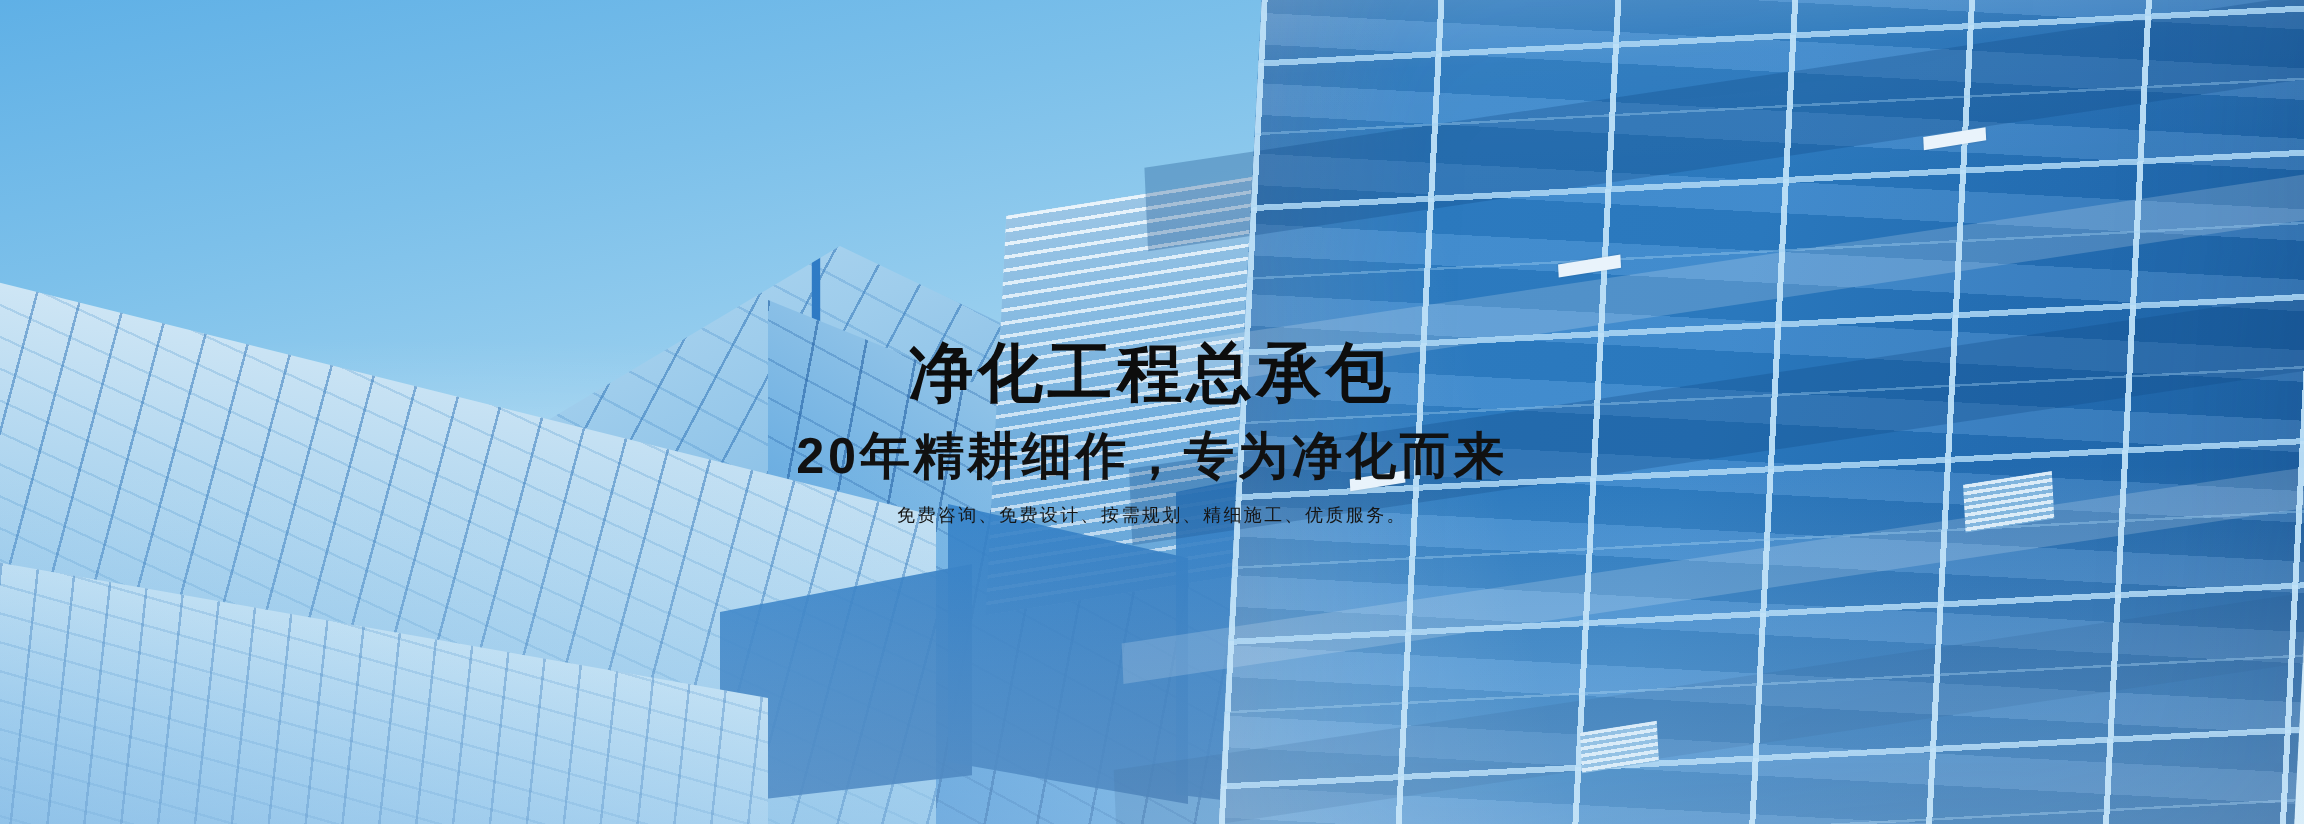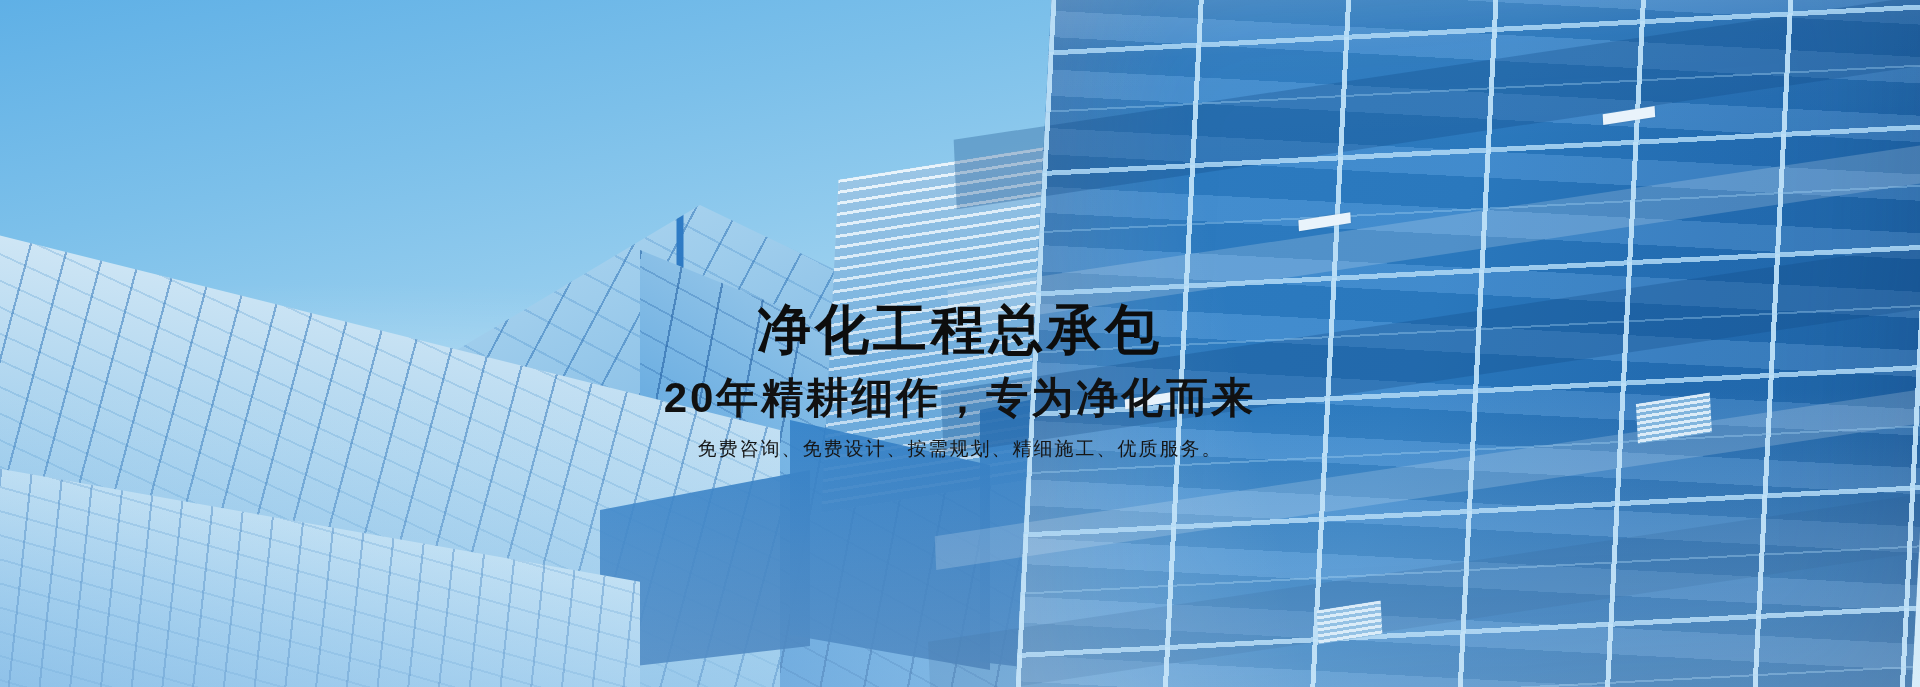--- a/index.html
+++ b/index.html
@@ -155,21 +155,21 @@
   .haze{
     position:absolute;left:0;right:0;bottom:0;height:300px;
     background:linear-gradient(180deg, rgba(255,255,255,0) 0%, rgba(214,236,250,.18) 55%, rgba(214,236,250,.30) 100%);
     pointer-events:none;
   }
 
   
   .copy{
     position:absolute;
     left:0; right:0;
-    top:300px;
+    top:282px;
     text-align:center;
     color:#111;
     z-index:40;
   }
   .headline{
     font-size:54px;
     font-weight:bold;
     letter-spacing:4px;
     line-height:1.08;
     color:#0d0d0d;
@@ -177,27 +177,26 @@
   }
   .subline{
     font-size:42px;
     font-weight:bold;
     letter-spacing:3px;
     line-height:1.35;
     color:#111;
     margin:12px 0 0 0;
   }
   .tagline{
-    font-size:19px;
+    font-size:15px;
     font-weight:normal;
     letter-spacing:2px;
     line-height:1.4;
     color:#151515;
     margin:10px 0 0 0;
-    font-family:Liberation Mono, monospace;
   }
 </style>
 </head>
 <body>
 
 <div class="banner">
 
   <div class="photo layer">
 
     <div class="peak">

